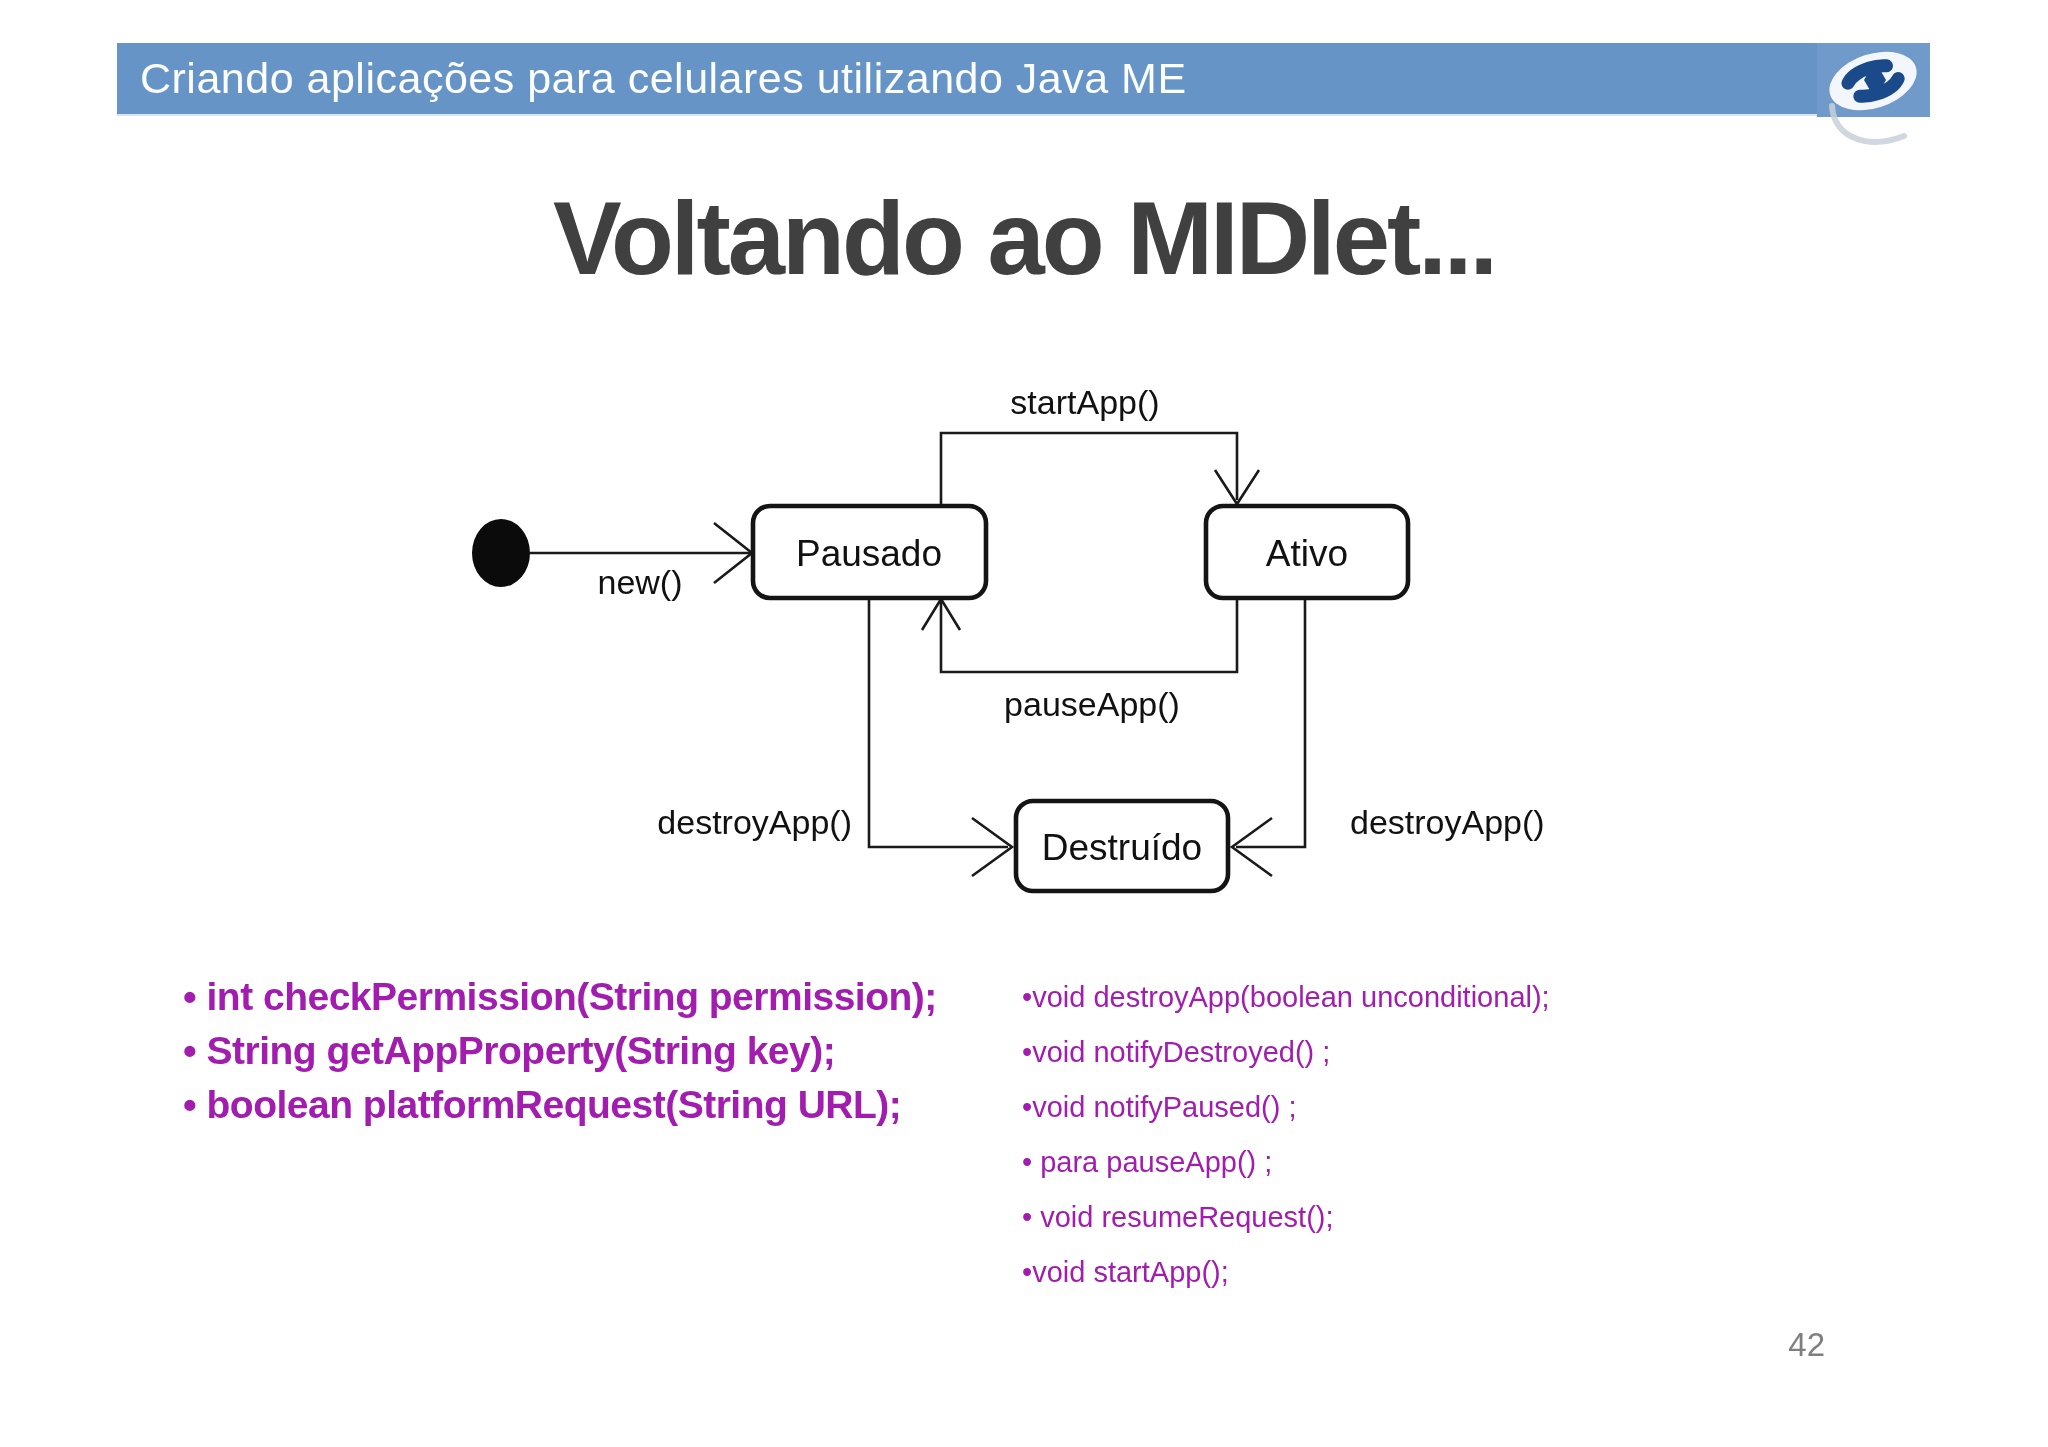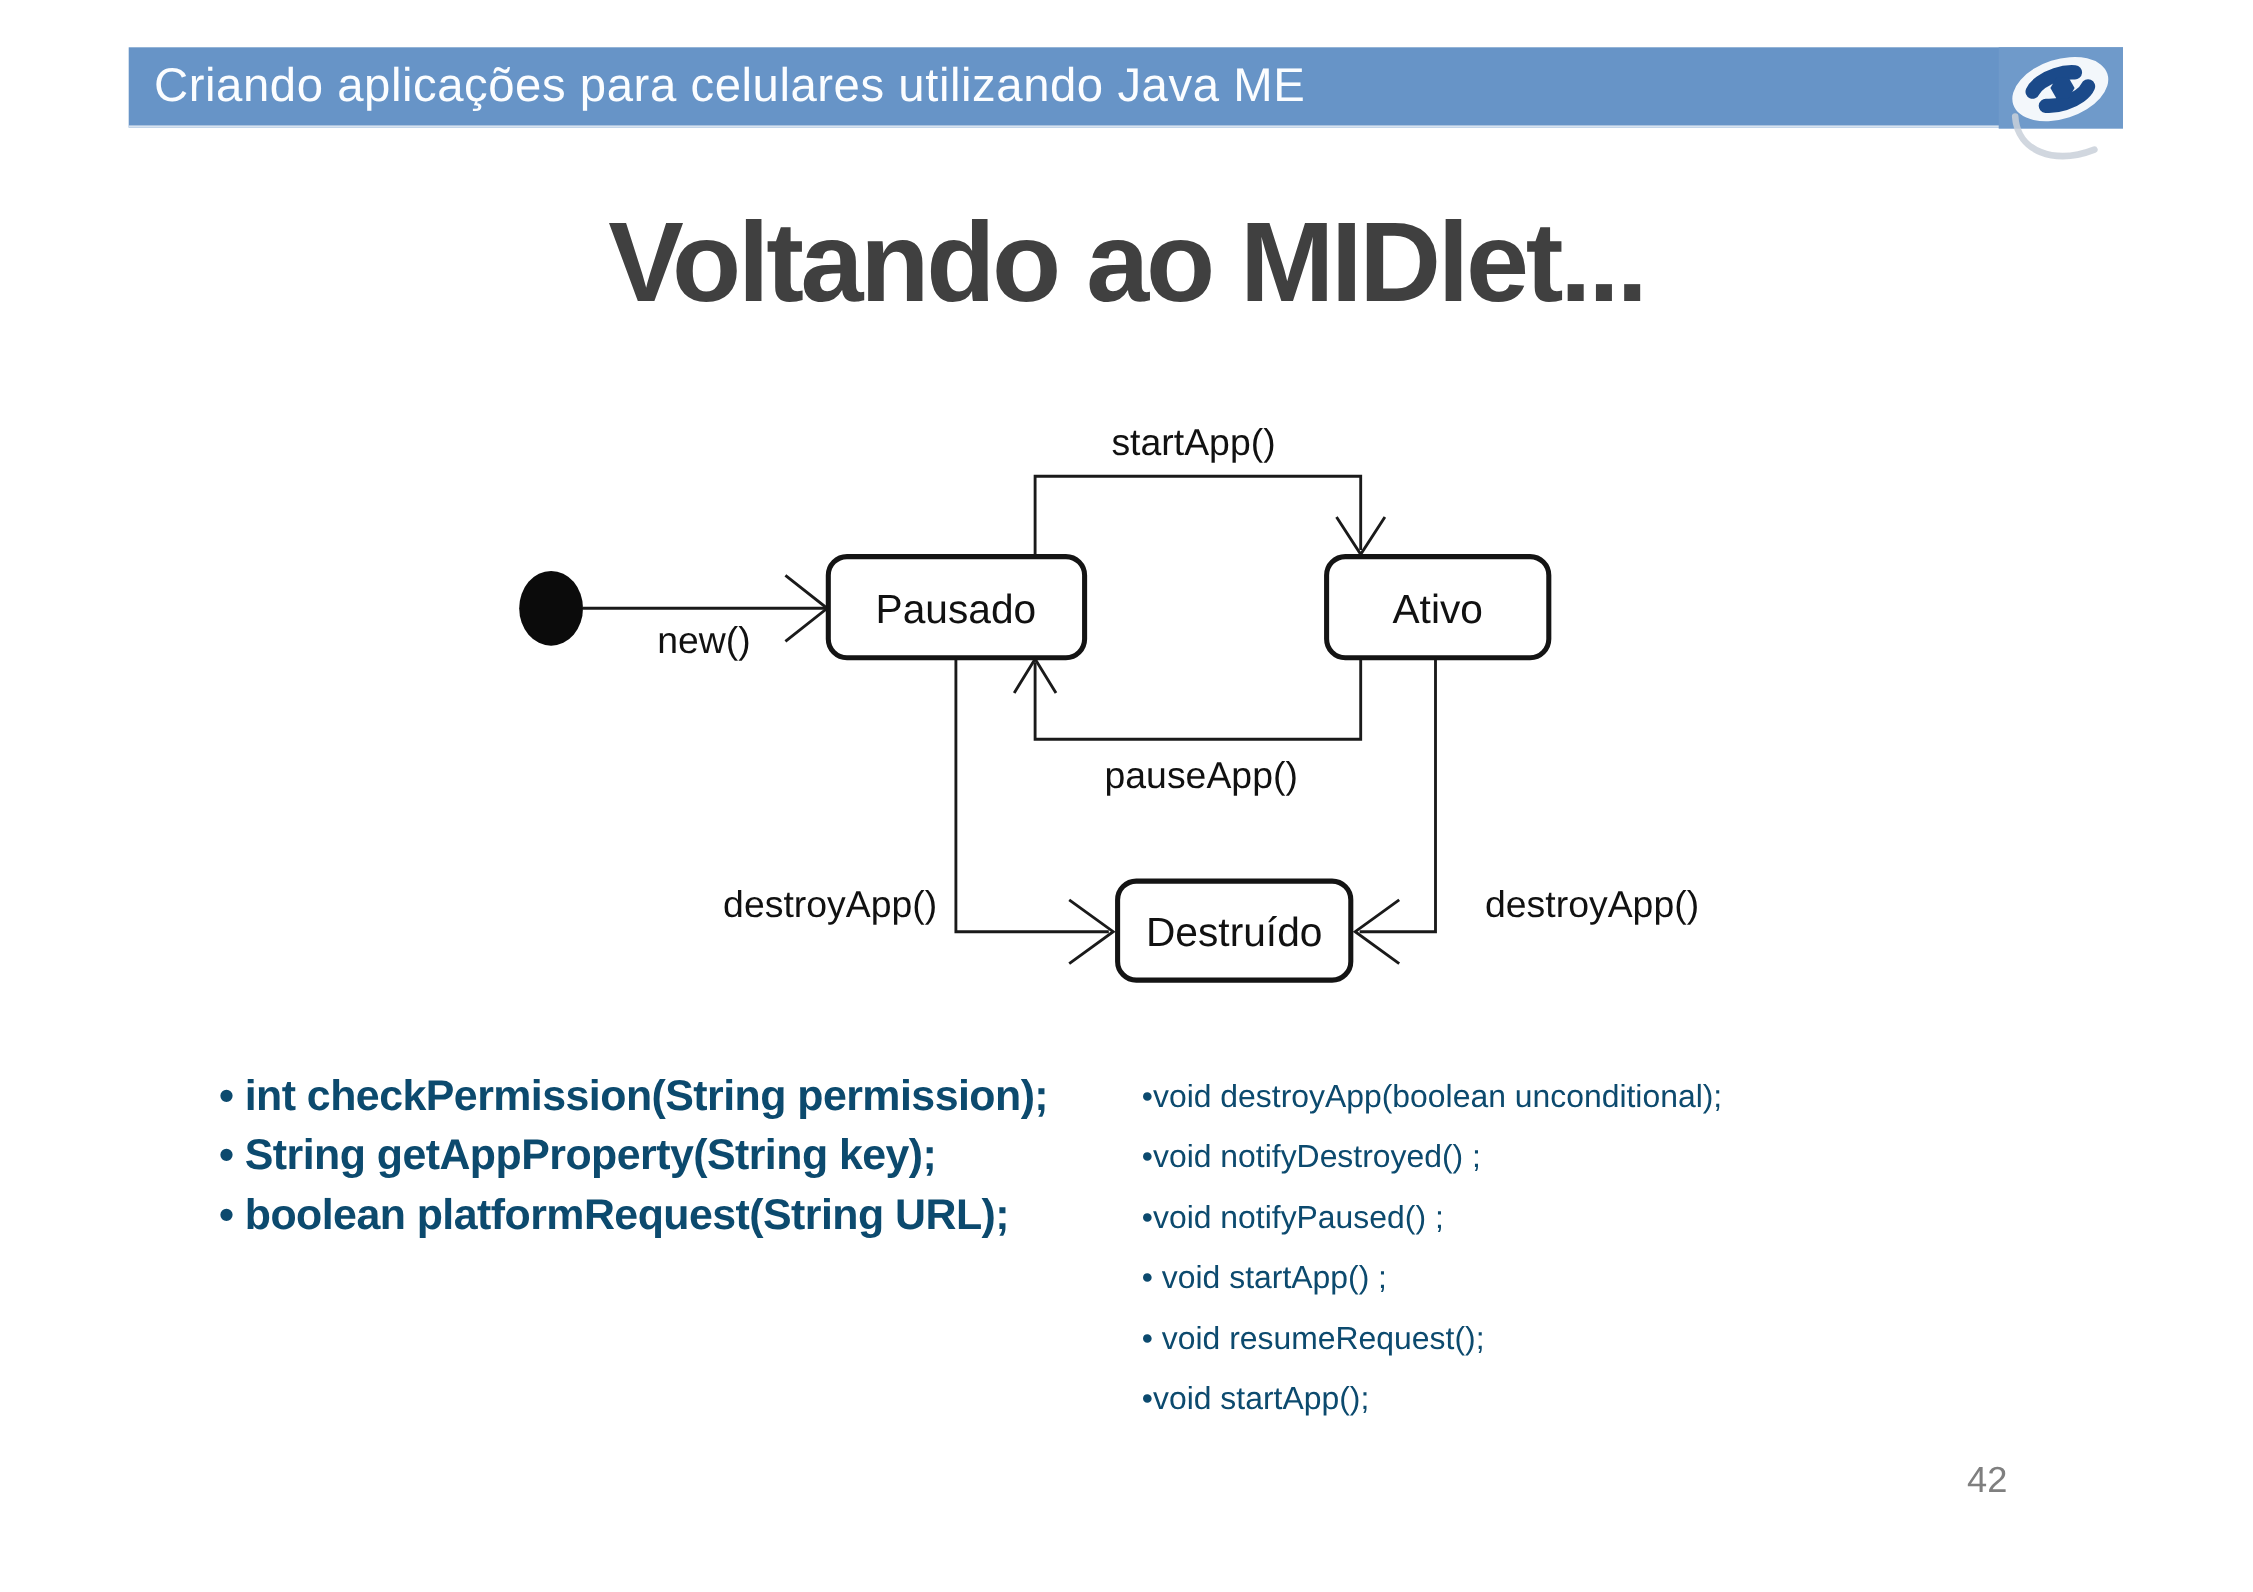--- a/index.html
+++ b/index.html
@@ -19,21 +19,21 @@
                  font-size:103px; font-weight:700; color:#404040; letter-spacing:-3px; }
 
   
   .diagram-svg { position:absolute; left:0; top:0; width:2048px; height:1447px; }
   .d-line { stroke:#1a1a1a; stroke-width:2.6; fill:none; }
   .d-box  { stroke:#141414; stroke-width:4.6; fill:#ffffff; }
   .d-state-label { font-family:"Liberation Sans", sans-serif; font-size:37px; fill:#111111; text-anchor:middle; }
   .d-edge-label  { font-family:"Liberation Sans", sans-serif; font-size:34px; fill:#111111; }
 
   
-  .list { position:absolute; color:#0c4a6e; white-space:nowrap;margin-left:16px; }
+  .list { position:absolute; color:#a21caf; white-space:nowrap; }
   .list-left  { left:183px;  top:970px; font-size:39px; font-weight:700; letter-spacing:-0.5px; }
   .list-left .list-item  { height:54px; line-height:54px; }
   .list-right { left:1022px; top:970px; font-size:29px; font-weight:400; }
   .list-right .list-item { height:55px; line-height:55px; }
 
   .page-number { position:absolute; left:1725px; top:1326px; width:100px; text-align:right;
                  font-size:33px; color:#7f7f7f; }
 </style>
 </head>
 <body>
@@ -93,20 +93,20 @@
   <div class="list list-left">
     <div class="list-item">• int checkPermission(String permission);</div>
     <div class="list-item">• String getAppProperty(String key);</div>
     <div class="list-item">• boolean platformRequest(String URL);</div>
   </div>
 
   <div class="list list-right">
     <div class="list-item">•void destroyApp(boolean unconditional);</div>
     <div class="list-item">•void notifyDestroyed() ;</div>
     <div class="list-item">•void notifyPaused() ;</div>
-    <div class="list-item">• void startApp() ;</div>
+    <div class="list-item">• para pauseApp() ;</div>
     <div class="list-item">• void resumeRequest();</div>
     <div class="list-item">•void startApp();</div>
   </div>
 
   <div class="page-number">42</div>
 
 </div>
 
 </body></html>

